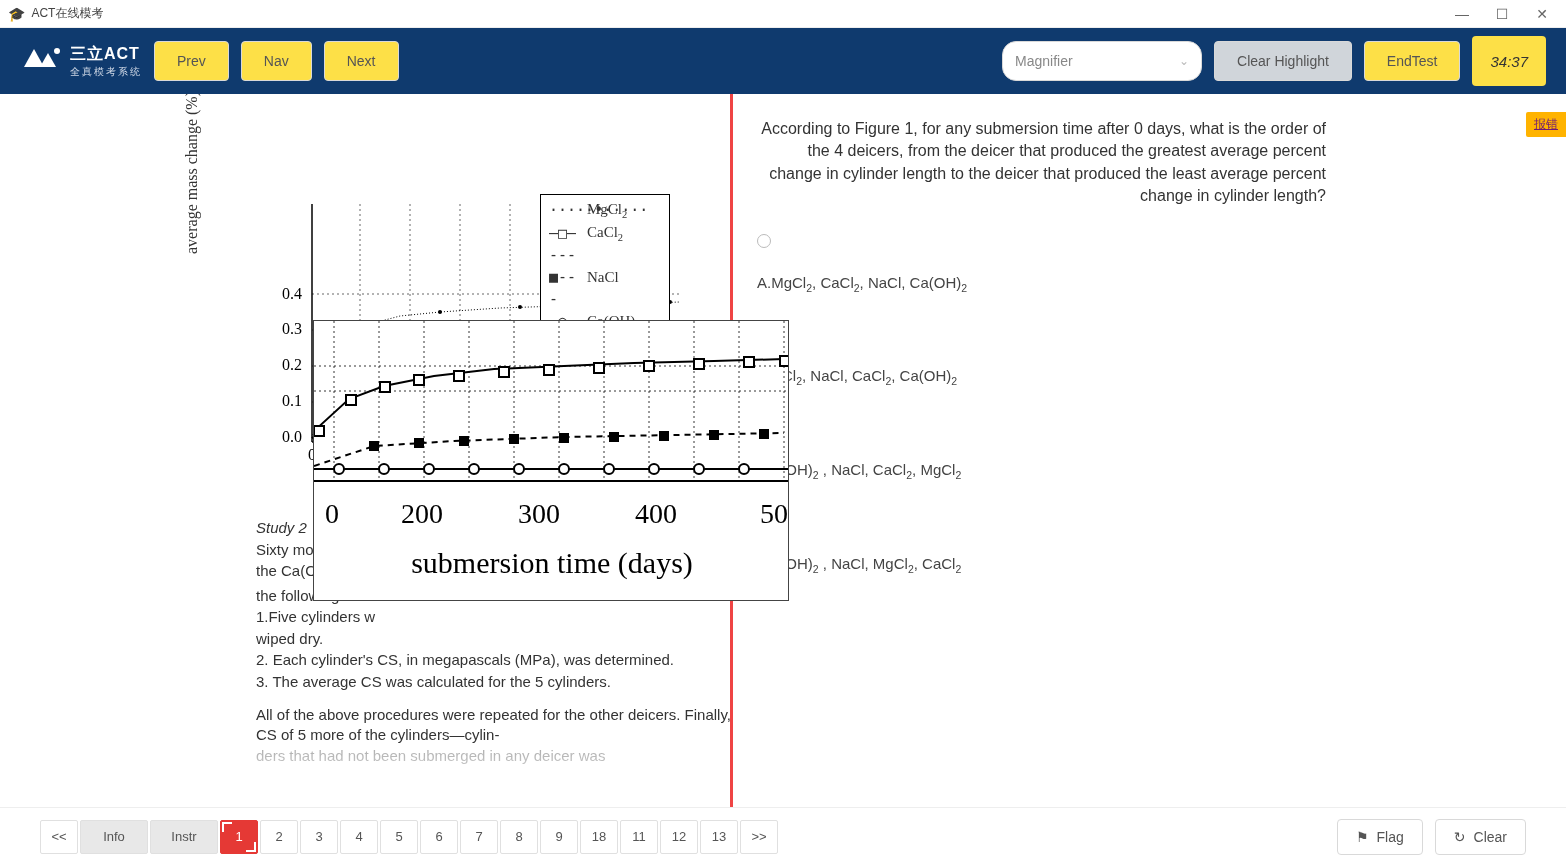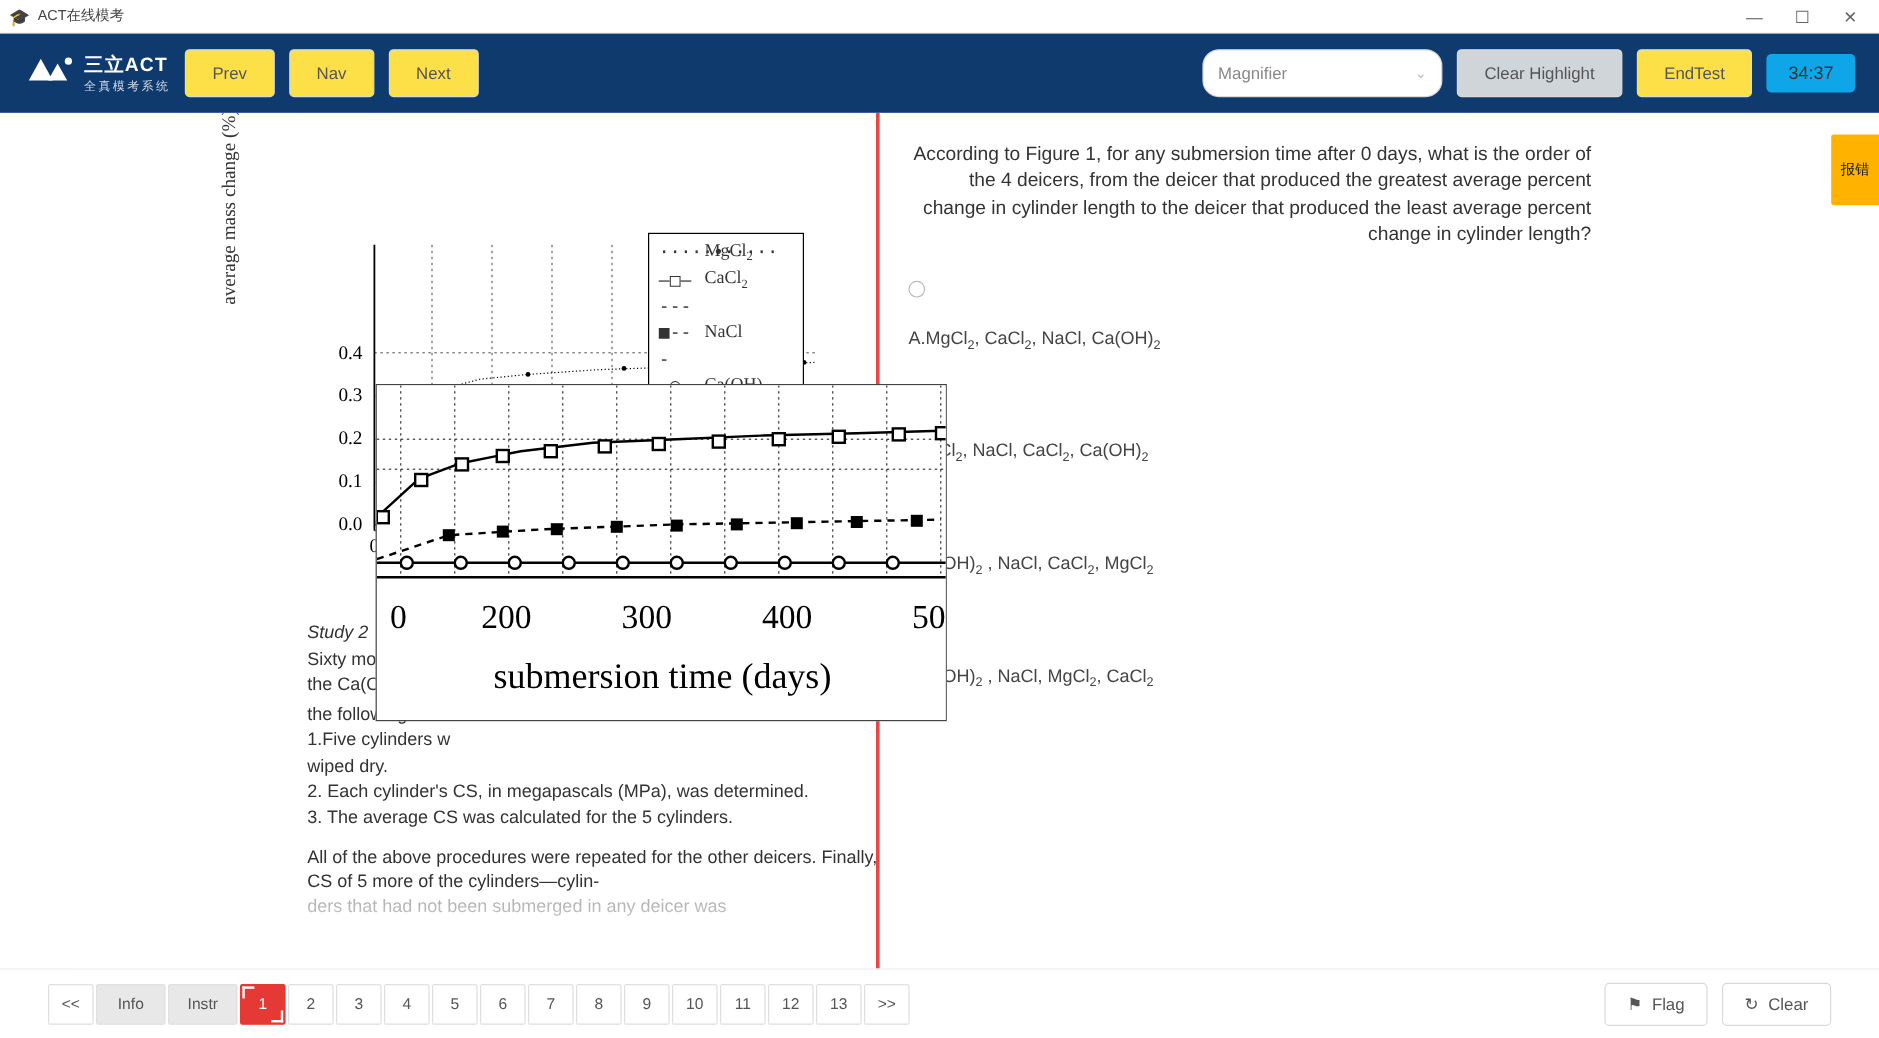--- a/index.html
+++ b/index.html
@@ -16,25 +16,25 @@
 .header { height: 66px; background: #0f3a6e; display: flex; align-items: center; padding: 0 20px; gap: 12px; }
 .logo { display: flex; align-items: center; gap: 8px; color: #fff; margin-right: 0; }
 .logo-mark { width: 42px; height: 36px; position: relative; }
 .logo-text1 { font-size: 16px; font-weight: bold; letter-spacing: 1px; }
 .logo-text2 { font-size: 10px; letter-spacing: 2px; color: #cfd8e6; }
 .btn { background: #fde047; border: 1px solid #d9d9d9; border-radius: 4px; height: 40px; padding: 0 22px; font-size: 14px; color: #555; cursor: pointer; display: inline-flex; align-items: center; justify-content: center; }
 .btn-gray { background: #d0d5da; color: #555; }
 .header .spacer { flex: 1; }
 .select { background: #fff; border: 1px solid #d9d9d9; border-radius: 14px; height: 40px; width: 200px; display: flex; align-items: center; padding: 0 12px; color: #888; cursor: pointer; position: relative; }
 .select .chev { margin-left: auto; color: #bbb; font-size: 12px; }
-.timer { background: #0ea5e9; border-radius: 4px; height: 32px; padding: 0 18px; display: flex; align-items: center; font-size: 15px; color: #333; }
+.timer { background: #fde047; border-radius: 4px; height: 50px; padding: 0 18px; display: flex; align-items: center; font-size: 15px; color: #333; font-style: italic; }
 
 
 .content { position: relative; height: calc(865px - 28px - 66px - 58px); overflow: hidden; }
-.report-btn { position: absolute; top: 18px; right: 0; background: #ffb300; color: #0f172a; padding: 21px 8px; font-size: 12px; writing-mode: horizontal-tb; cursor: pointer; border-radius: 2px 0 0 2px; }
+.report-btn { position: absolute; top: 18px; right: 0; background: #ffb300; color: #701a75; padding: 4px 8px; font-size: 12px; writing-mode: horizontal-tb; cursor: pointer; border-radius: 2px 0 0 2px; text-decoration: underline; }
 .panels { display: flex; height: 100%; padding: 0 60px 0 60px; }
 .left-panel { width: 670px; padding: 24px 24px 0 140px; font-size: 15px; line-height: 1.45; color: #333; position: relative; overflow: hidden; }
 .right-panel { flex: 1; padding: 24px 180px 0 24px; font-size: 16px; line-height: 1.4; color: #333; border-left: 3px solid #ef4444; margin-left: 0; text-align: right; }
 .yaxis-label { position: absolute; left: 120px; top: 160px; transform: rotate(-90deg); transform-origin: left top; font-size: 16px; font-family: "Times New Roman", serif; }
 .chart-small { position: absolute; left: 160px; top: 90px; width: 540px; }
 .legend-box { position: absolute; left: 480px; top: 100px; width: 130px; border: 1px solid #000; background: #fff; padding: 4px 8px; font-family: "Times New Roman", serif; font-size: 15px; z-index: 2; }
 .legend-row { display: flex; align-items: center; gap: 6px; }
 .legend-sym { width: 32px; text-align: left; font-family: monospace; }
 .study-text { position: absolute; top: 424px; left: 196px; width: 520px; font-size: 15px; line-height: 1.3; }
 .study-text .heading { font-style: italic; }
@@ -48,21 +48,21 @@
 .opt .label { color: #444; }
 sub { font-size: 0.7em; }
 
 
 .magnifier { position: absolute; left: 313px; top: 226px; width: 476px; height: 281px; border: 1px solid #444; background: #fff; z-index: 50; overflow: hidden; }
 
 
 .bottombar { height: 58px; border-top: 1px solid #eee; display: flex; align-items: center; padding: 0 40px; }
 .qnav { display: flex; align-items: center; gap: 2px; }
 .qbtn { width: 38px; height: 34px; border: 1px solid #e0e0e0; background: #fff; display: flex; align-items: center; justify-content: center; font-size: 13px; color: #555; cursor: pointer; border-radius: 2px; }
-.qbtn.tall { width: 58px; }
+.qbtn.tall { width: 68px; }
 .qbtn.gray { background: #e8e8e8; }
 .qbtn.active { background: #e53935; color: #fff; border-color: #e53935; position: relative; }
 .qbtn.active::before, .qbtn.active::after { content: ''; position: absolute; width: 8px; height: 8px; border: 2px solid #fff; }
 .qbtn.active::before { top: 1px; left: 1px; border-right: none; border-bottom: none; }
 .qbtn.active::after { bottom: 1px; right: 1px; border-left: none; border-top: none; }
 .bottombar .spacer { flex: 1; }
 .action-btn { background: #fff; border: 1px solid #d9d9d9; border-radius: 4px; height: 36px; padding: 0 18px; font-size: 14px; color: #555; cursor: pointer; display: inline-flex; align-items: center; gap: 8px; }
 .action-btn .icon { font-size: 14px; }
 </style>
 </head>
@@ -299,21 +299,21 @@
     <div class="qbtn tall gray">Instr</div>
     <div class="qbtn active">1</div>
     <div class="qbtn">2</div>
     <div class="qbtn">3</div>
     <div class="qbtn">4</div>
     <div class="qbtn">5</div>
     <div class="qbtn">6</div>
     <div class="qbtn">7</div>
     <div class="qbtn">8</div>
     <div class="qbtn">9</div>
-    <div class="qbtn">10</div>
+    <div class="qbtn">18</div>
     <div class="qbtn">11</div>
     <div class="qbtn">12</div>
     <div class="qbtn">13</div>
     <div class="qbtn">&gt;&gt;</div>
   </div>
   <div class="spacer"></div>
   <button class="action-btn">
     <span class="icon">⚑</span>
     <span>Flag</span>
   </button>

